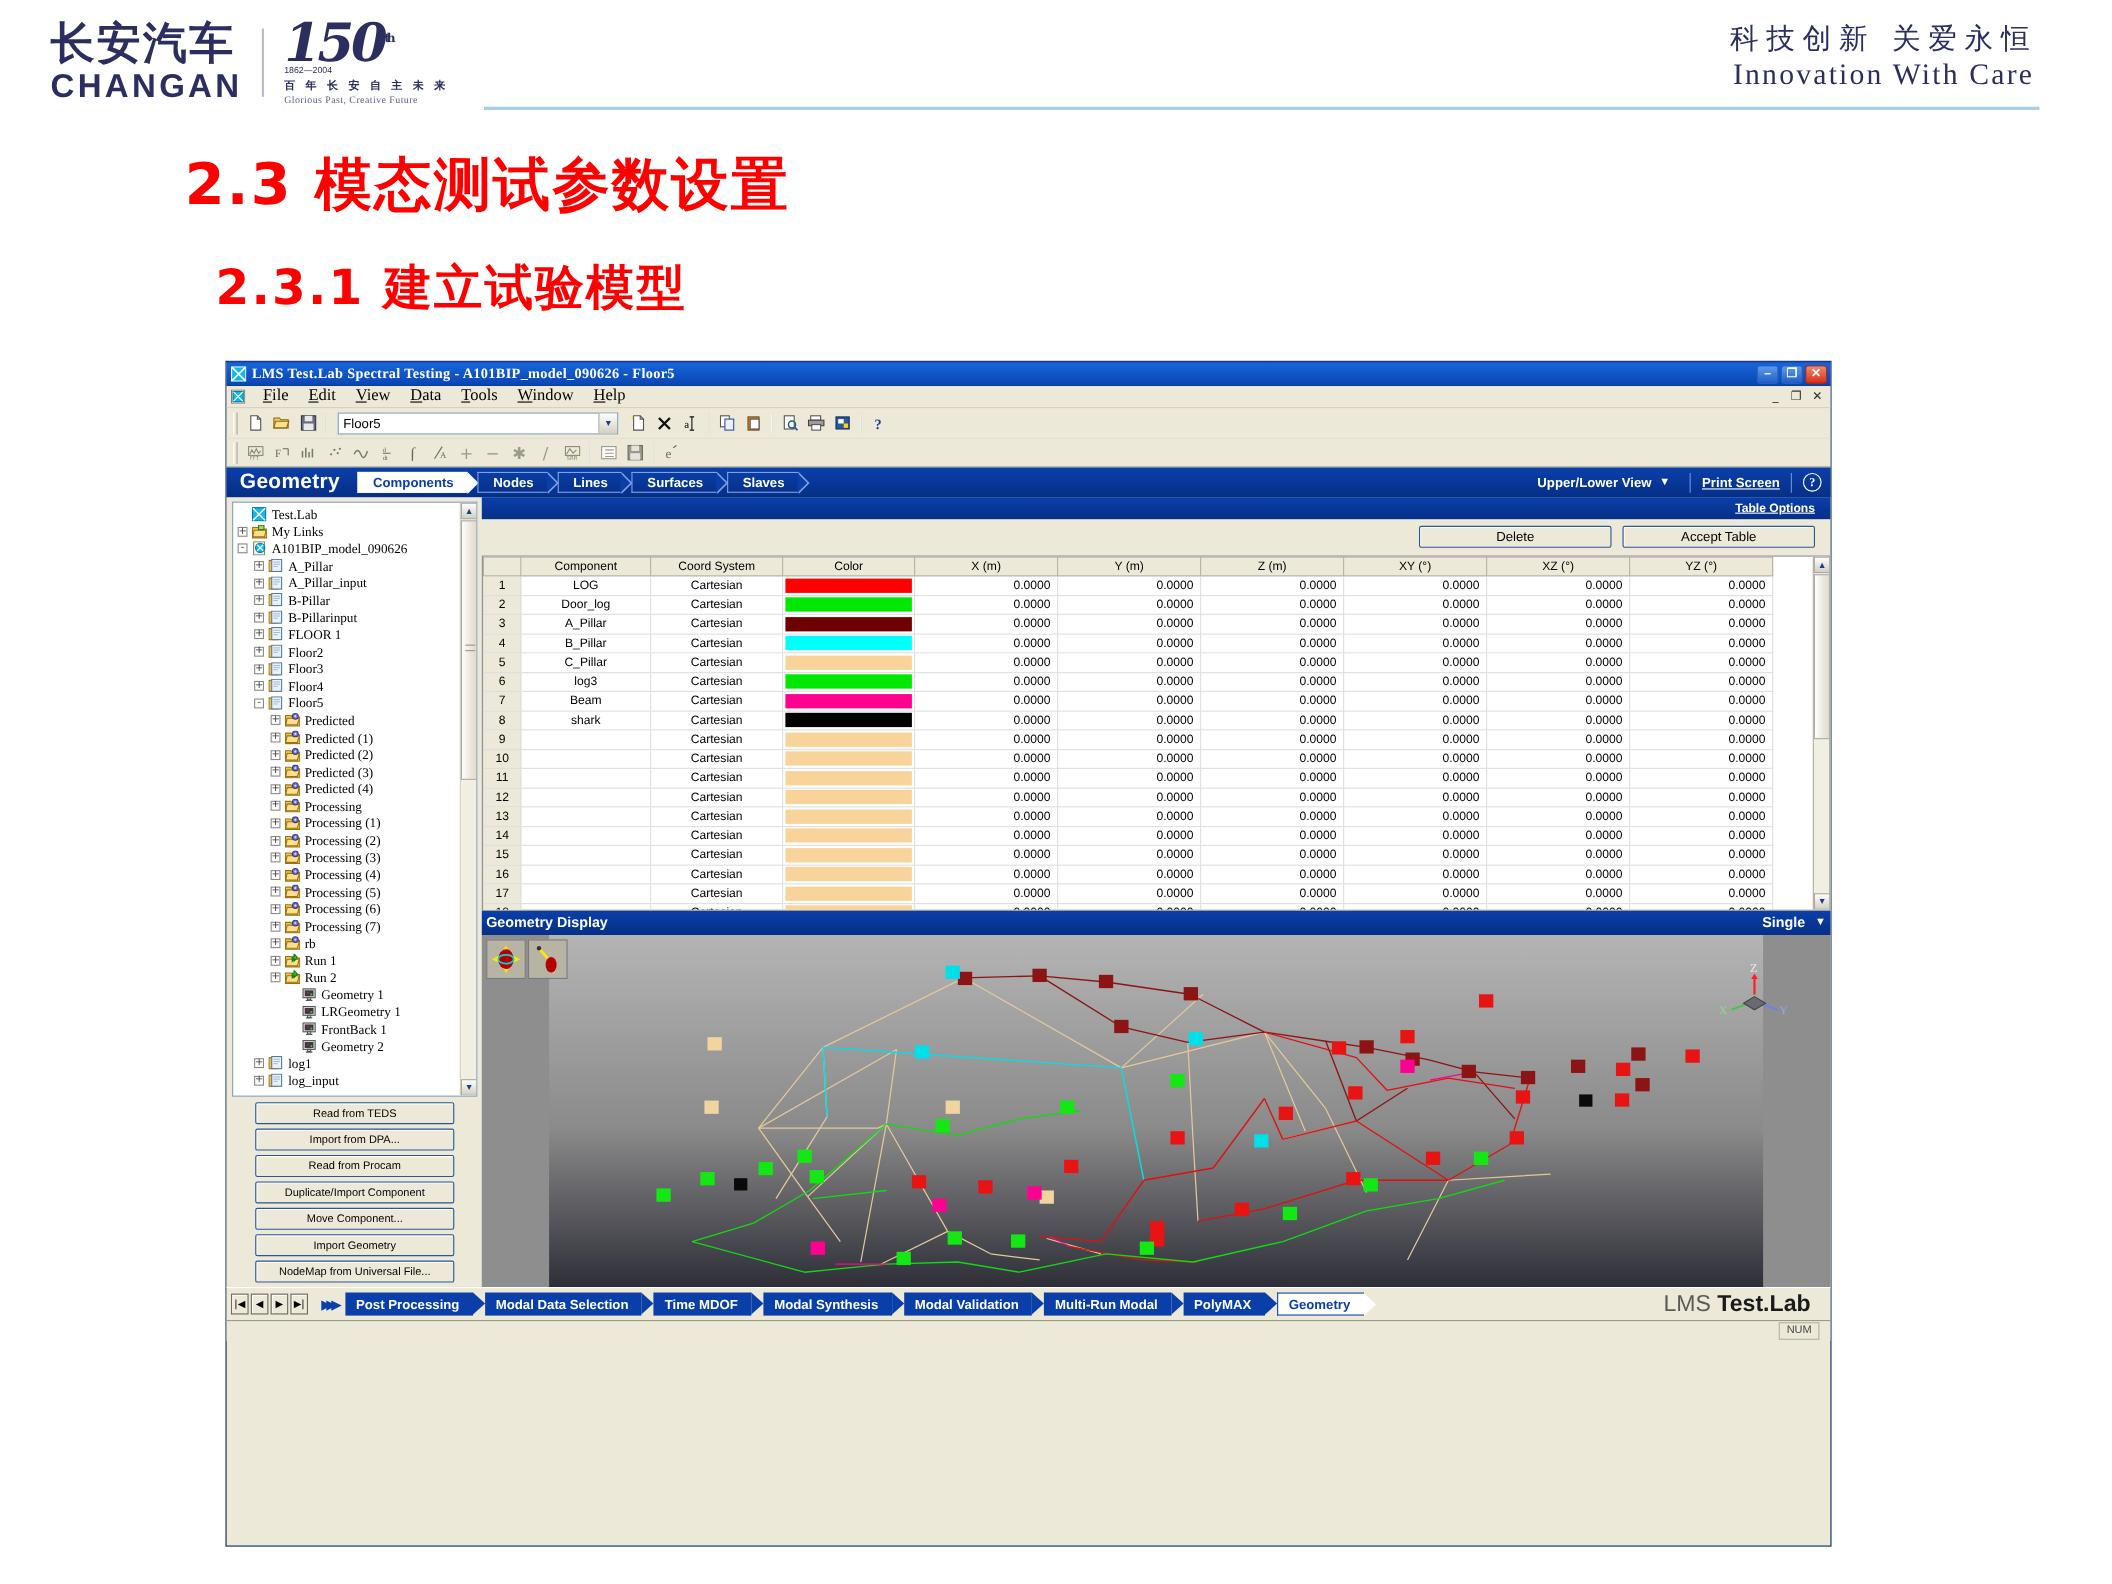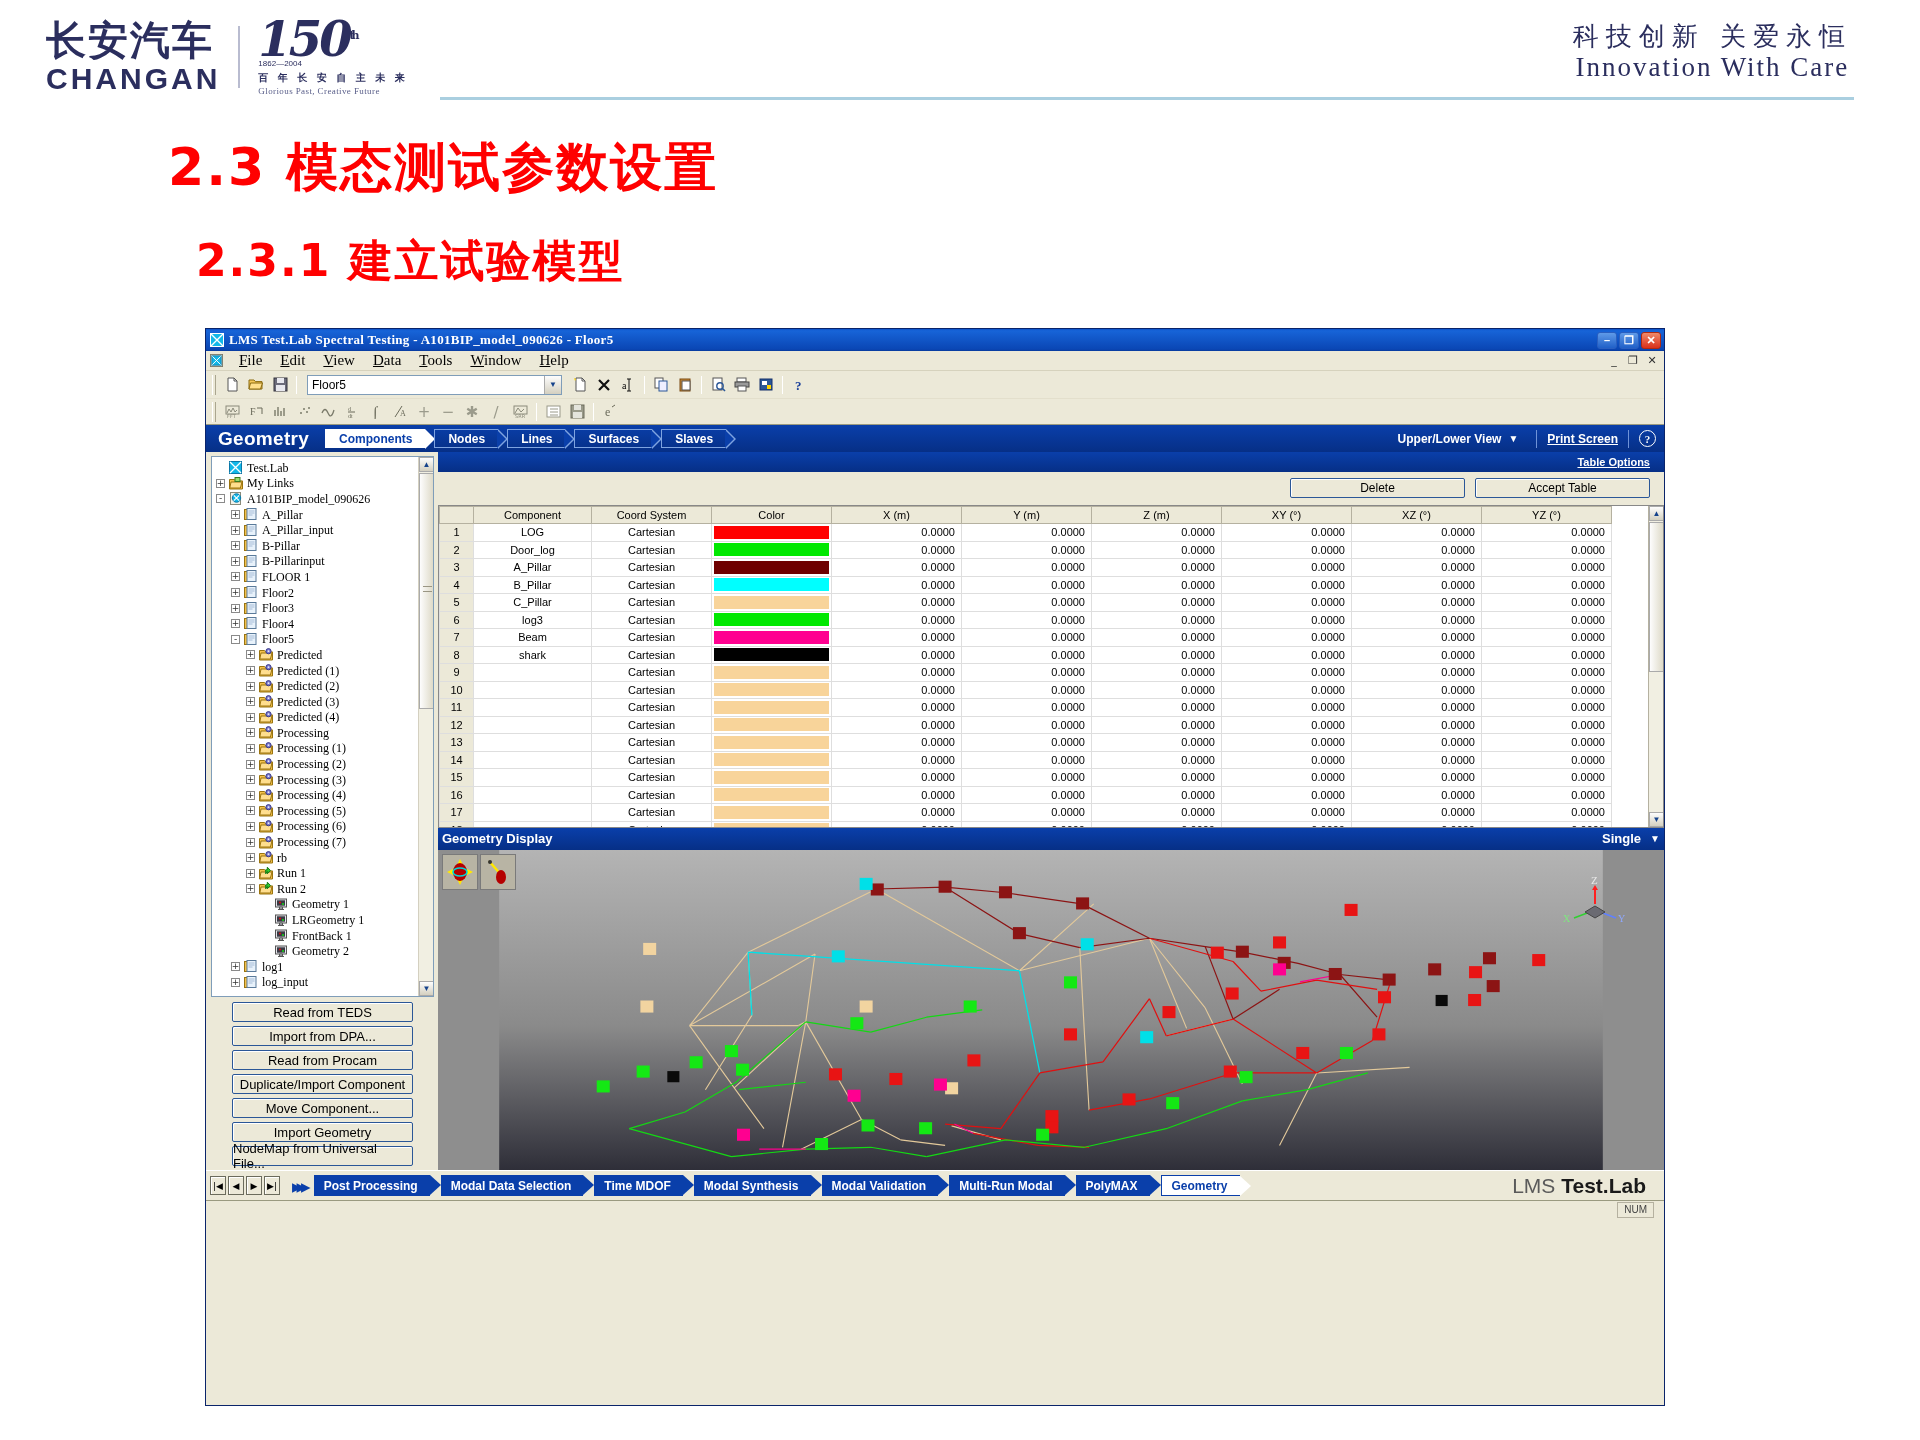--- a/index.html
+++ b/index.html
@@ -132,21 +132,21 @@
           font-family:"DejaVu Sans", sans-serif; color:#333; flex:none;}
   .texp.blank { border:none; background:none; }
   .ticon { width:14px; height:13px; margin-right:4px; flex:none; }
   .tlabel { line-height:1; }
 
   
   #left-buttons { margin-top:5px; }
   .lbtn { width:181px; height:20px; margin:0 auto 4px auto; background:#ece9d8;
           border:1px solid #2b5797; border-radius:2px;
           display:flex; align-items:center; justify-content:center;
-          font-family:"Liberation Sans", sans-serif; font-size:13px; color:#000;
+          font-family:"Liberation Sans", sans-serif; font-size:10px; color:#000;
           box-shadow: inset 1px 1px 0 #fff; }
 
   
   #right-panel { flex:1; background:#ece9d8; display:flex; flex-direction:column; }
   #table-header-row { height:32px; display:flex; align-items:center; justify-content:flex-end;
                       padding-right:14px; gap:10px; }
   .hbtn { width:175px; height:20px; background:#ece9d8; border:1px solid #2b5797; border-radius:2px;
           display:flex; align-items:center; justify-content:center;
           font-family:"Liberation Sans", sans-serif; font-size:12px; color:#000;
           box-shadow: inset 1px 1px 0 #fff; }

